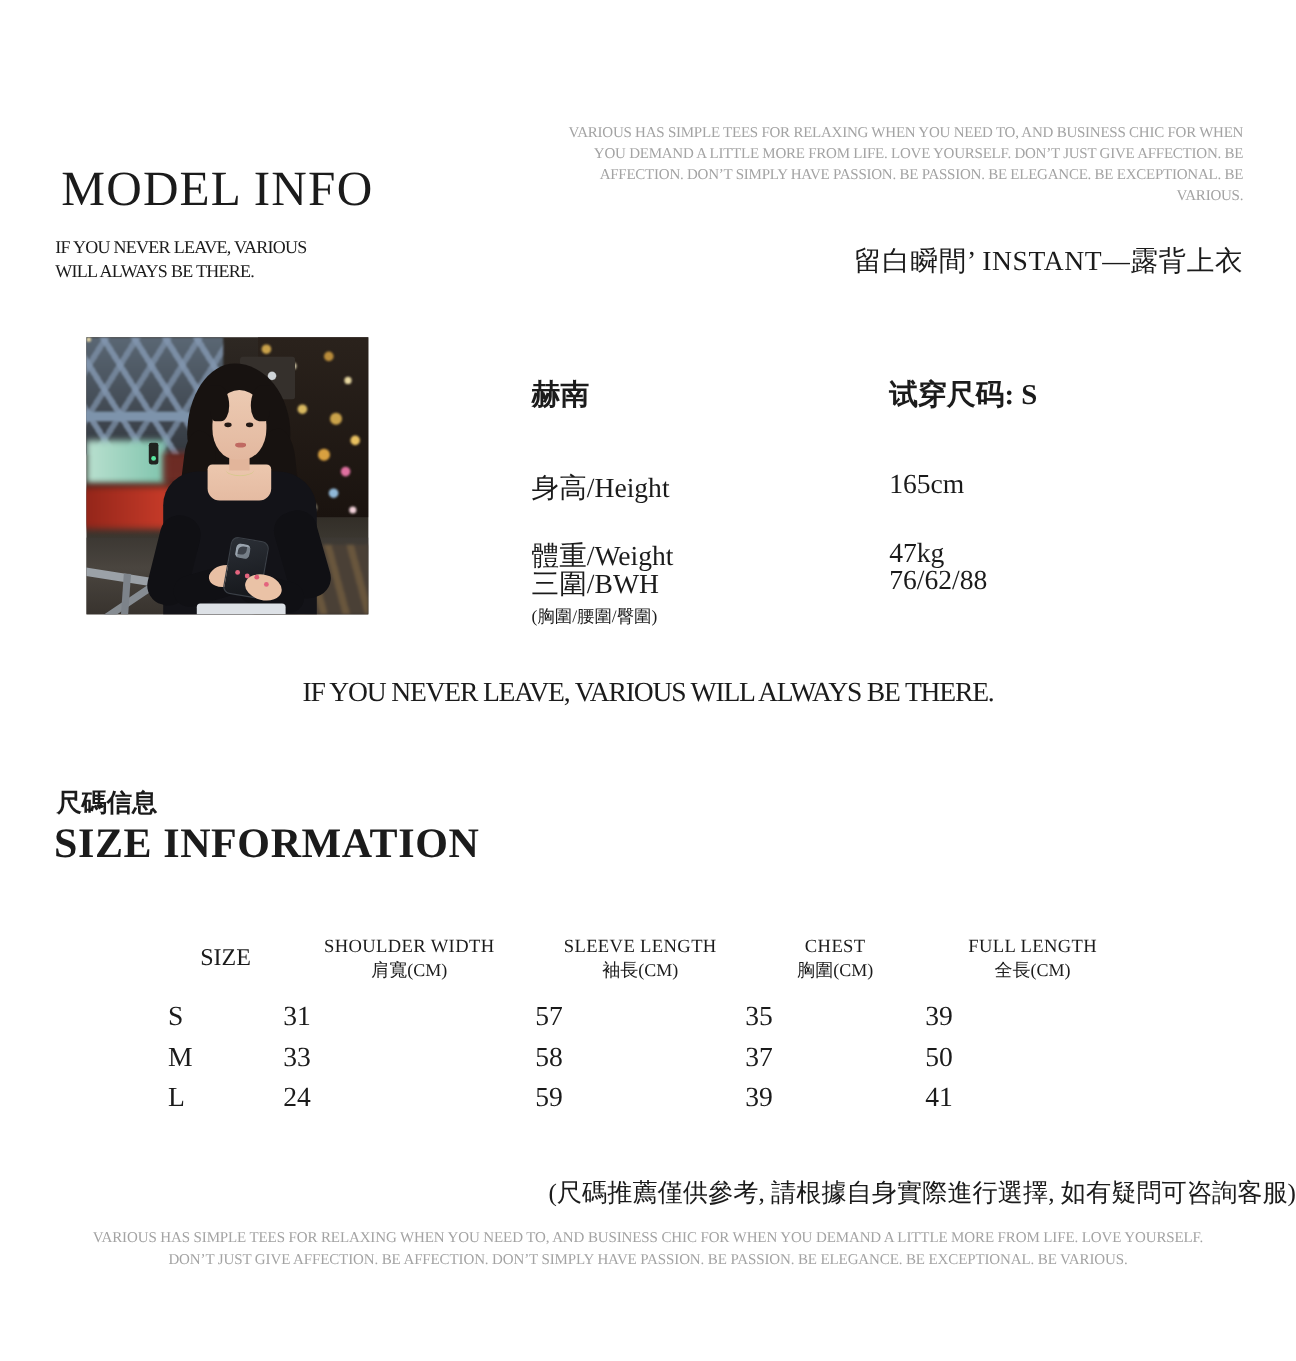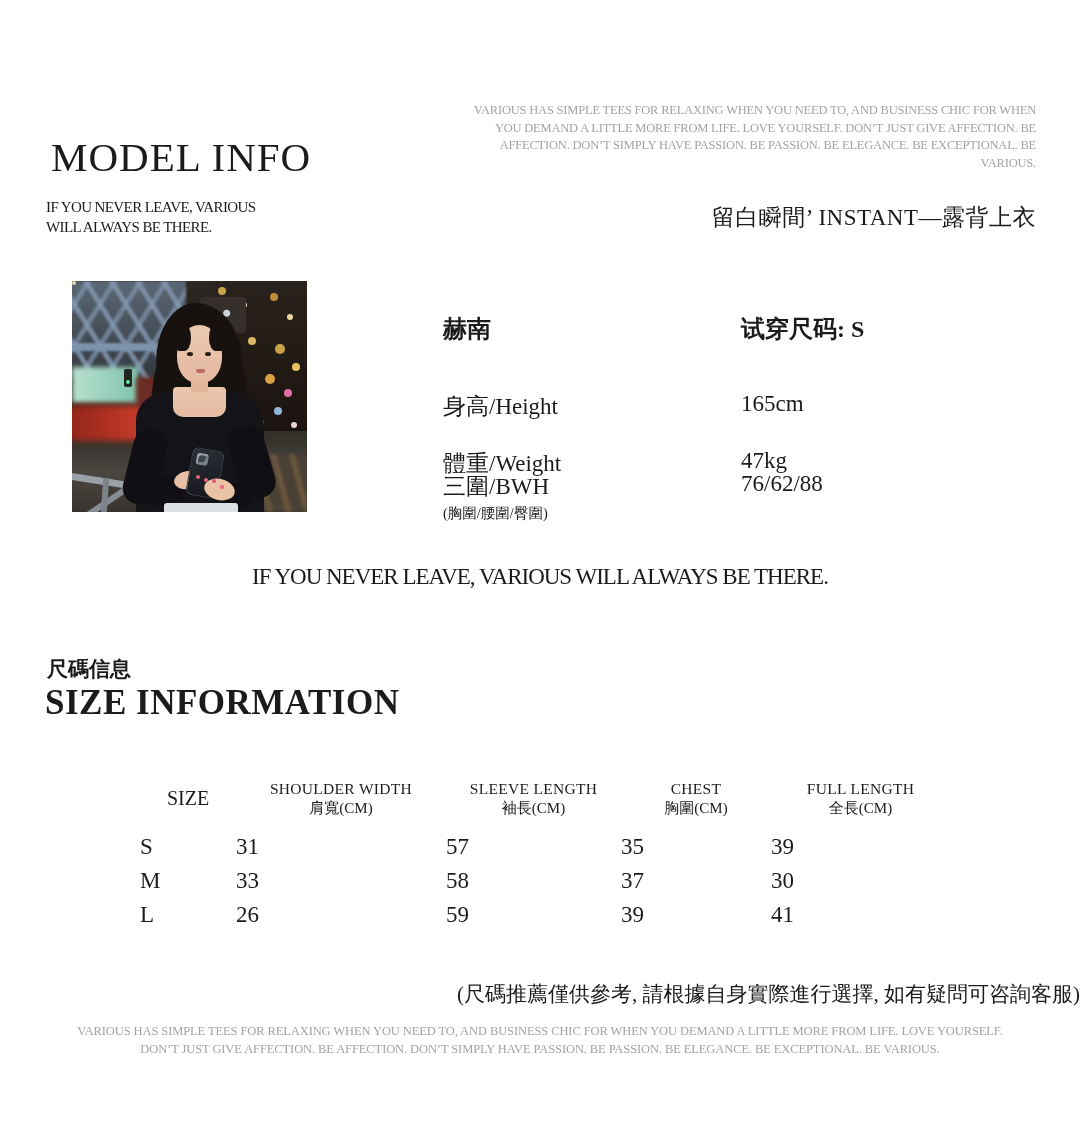--- a/index.html
+++ b/index.html
@@ -267,25 +267,25 @@
         <td>31</td>
         <td>57</td>
         <td>35</td>
         <td>39</td>
       </tr>
       <tr>
         <td>M</td>
         <td>33</td>
         <td>58</td>
         <td>37</td>
-        <td>30</td>
+        <td>50</td>
       </tr>
       <tr>
         <td>L</td>
-        <td>26</td>
+        <td>24</td>
         <td>59</td>
         <td>39</td>
         <td>41</td>
       </tr>
     </tbody>
   </table>
 
   <div class="note">(尺碼推薦僅供參考, 請根據自身實際進行選擇, 如有疑問可咨詢客服)</div>
   <div class="footer-tagline">VARIOUS HAS SIMPLE TEES FOR RELAXING WHEN YOU NEED TO, AND BUSINESS CHIC FOR WHEN YOU DEMAND A LITTLE MORE FROM LIFE. LOVE YOURSELF. DON’T JUST GIVE AFFECTION. BE AFFECTION. DON’T SIMPLY HAVE PASSION. BE PASSION. BE ELEGANCE. BE EXCEPTIONAL. BE VARIOUS.</div>
 

